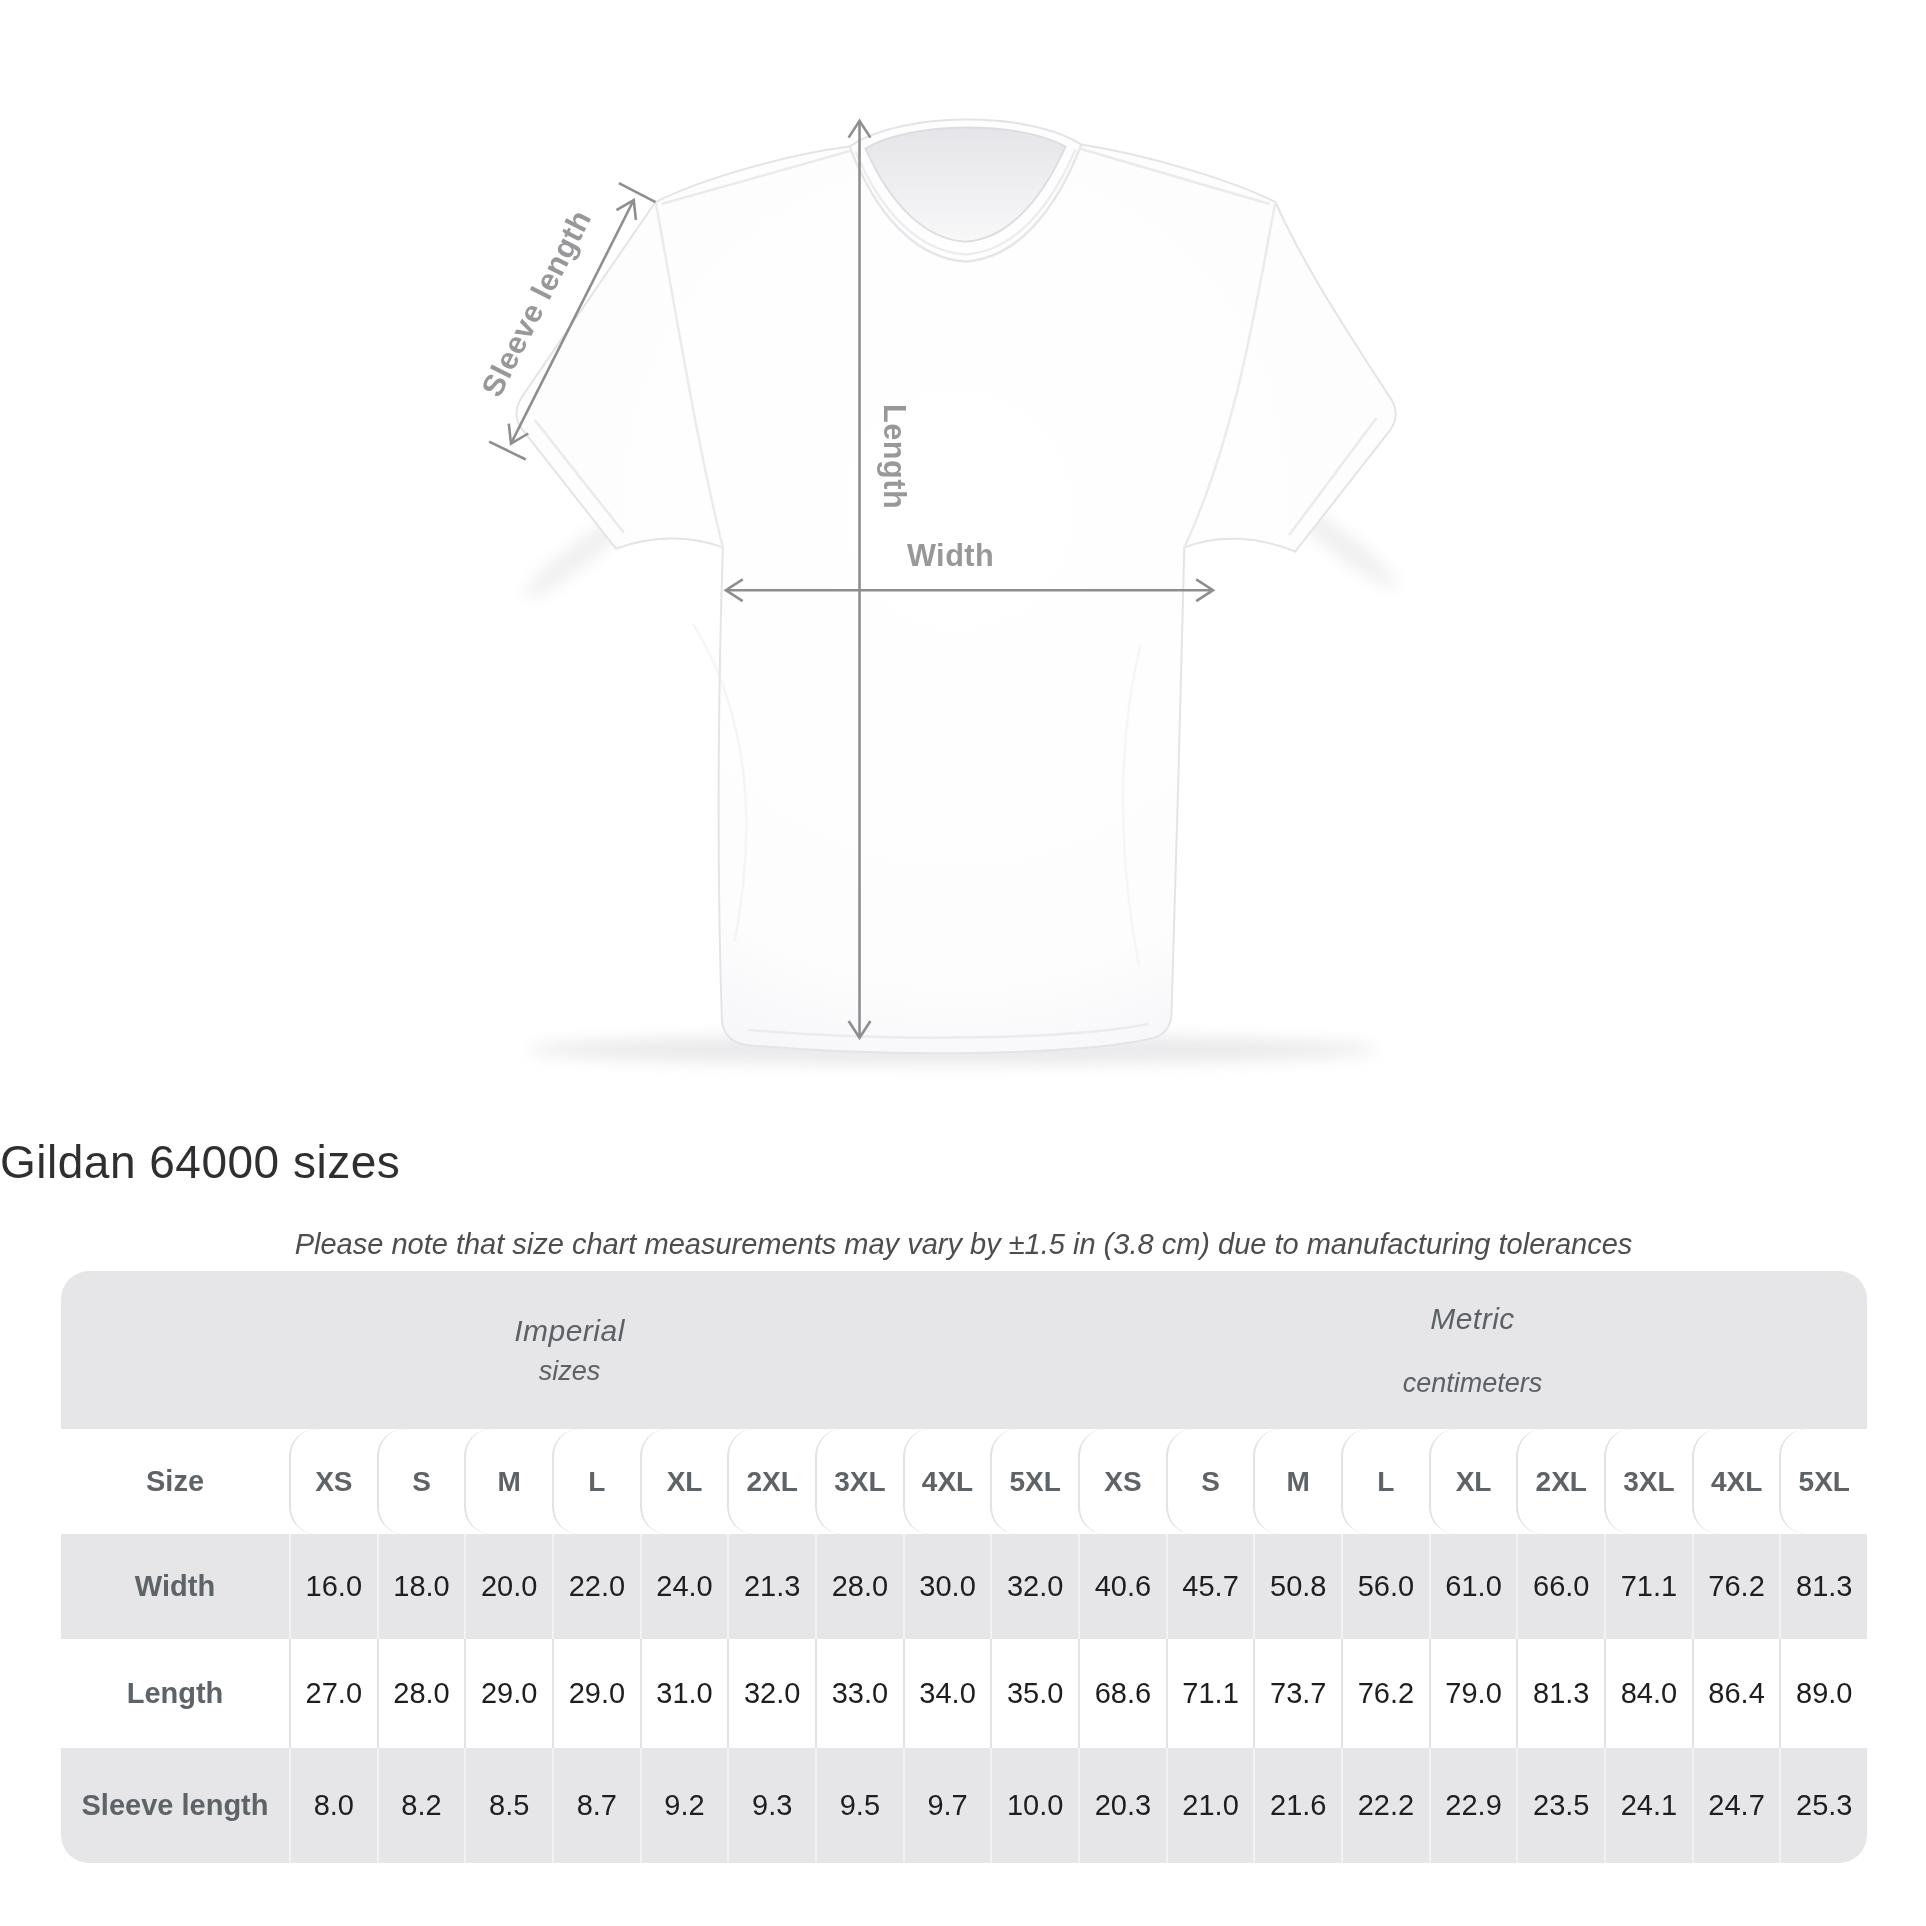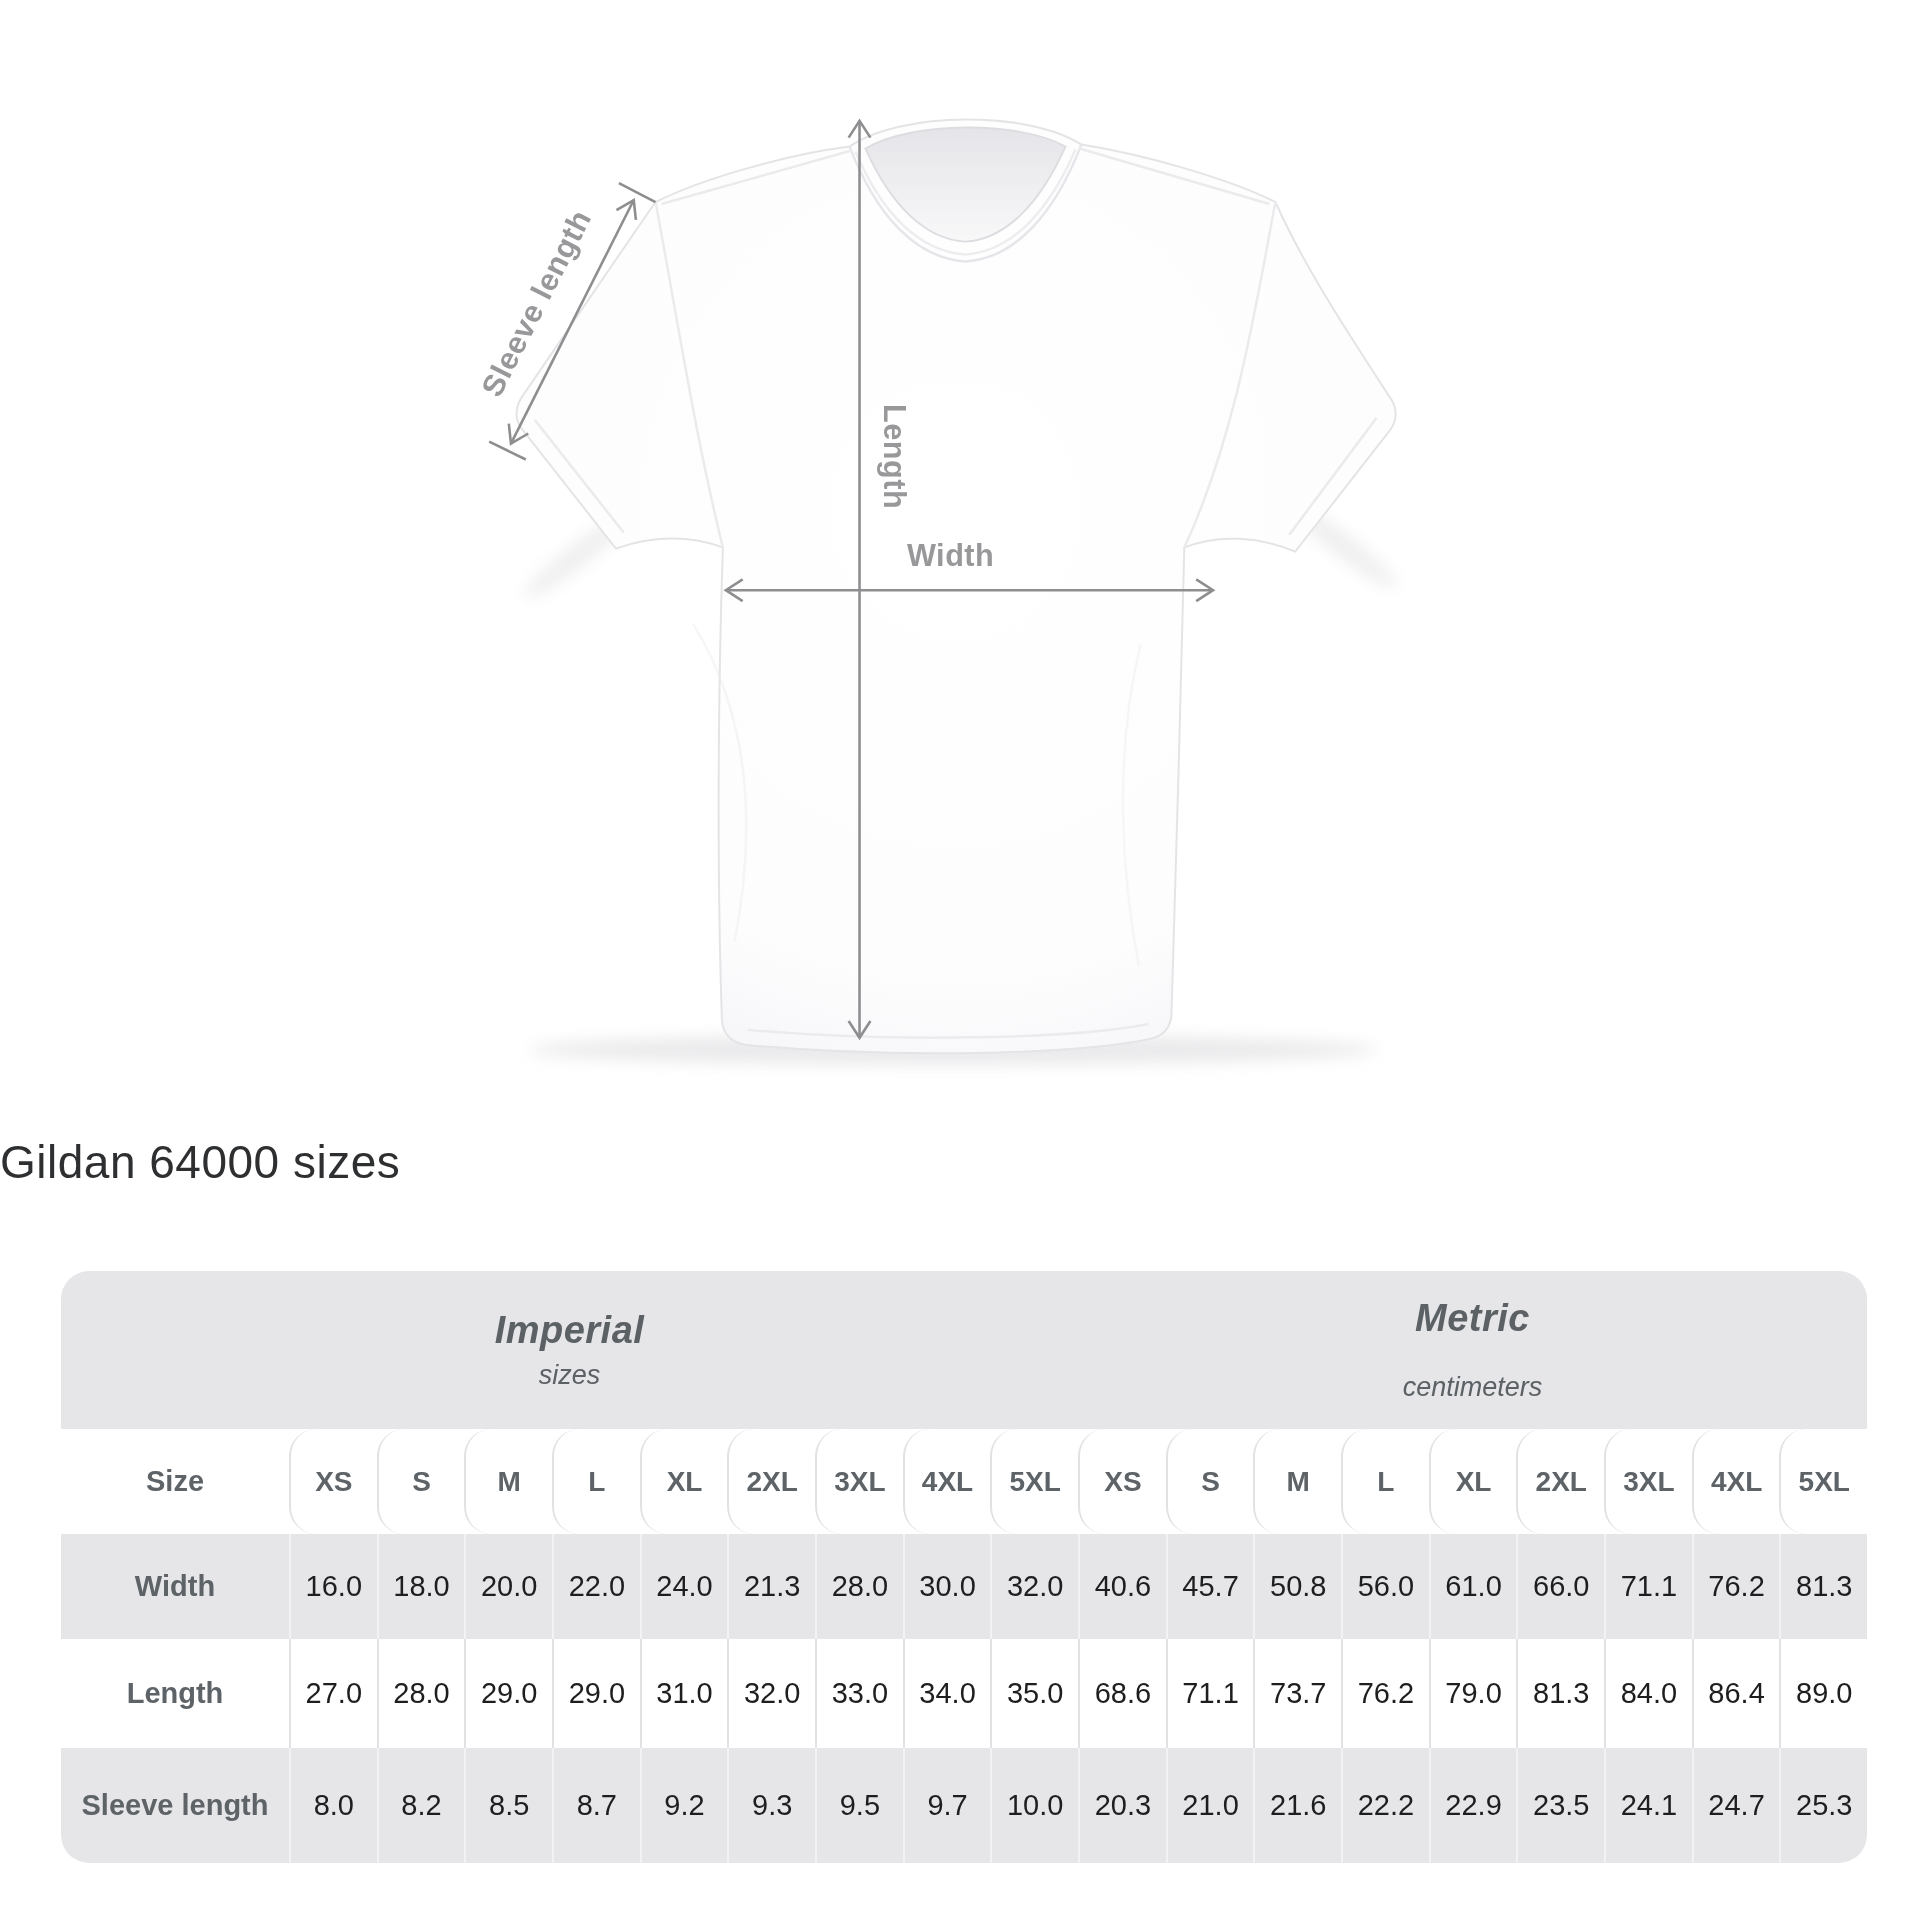--- a/index.html
+++ b/index.html
@@ -20,21 +20,21 @@
   }
   .size-table{
     position:absolute;left:61px;top:1271px;width:1806px;height:592px;
     background:#e6e6e8;border-radius:28px;overflow:hidden;
     display:flex;flex-direction:column;
   }
   .units-row{height:158px;display:flex;align-items:stretch;}
   .unit-block{display:flex;flex-direction:column;align-items:center;justify-content:center;gap:8px;}
   .unit-block.imperial{width:calc(228px + (100% - 228px)/2);}
   .unit-block.metric{flex:1;gap:32px;}
-  .unit-title{font-size:38px;font-weight:bold;font-style:italic;color:#5c6166;letter-spacing:0.5px;}
+  .unit-title{font-size:30px;font-weight:normal;font-style:italic;color:#5c6166;letter-spacing:0.5px;}
   .unit-sub{font-size:27px;font-style:italic;color:#5c6166;}
   #rows-host{flex:1;display:flex;flex-direction:column;}
   .t-row{display:flex;height:105px;}
   .t-row:nth-child(3){height:109px;}
   .t-row:last-child{height:auto;flex:1;}
   .row-white{background:#ffffff;--sep:#e2e2e5;}
   .row-gray{background:transparent;--sep:#f2f2f4;}
   .label-cell{
     width:228px;display:flex;align-items:center;justify-content:center;
     font-weight:bold;font-size:29px;color:#5e6368;
@@ -123,20 +123,21 @@
       <line x1="625" y1="185" x2="662" y2="204"></line>
       <line x1="494" y1="446" x2="531" y2="464"></line>
     </g>
 
     <text class="dim-label" transform="translate(551 311) rotate(-63)" text-anchor="middle">Sleeve length</text>
     <text class="dim-label" transform="translate(893 408) rotate(90)" text-anchor="start">Length</text>
     <text class="dim-label" x="960" y="572" text-anchor="middle">Width</text>
   </svg>
 
   <div class="page-title">Gildan 64000 sizes</div>
+  <div class="page-subtitle">Please note that size chart measurements may vary by ±1.5 in (3.8 cm) due to manufacturing tolerances</div>
 
   <div class="size-table">
     <div class="units-row">
       <div class="unit-block imperial">
         <div class="unit-title">Imperial</div>
         <div class="unit-sub">sizes</div>
       </div>
       <div class="unit-block metric">
         <div class="unit-title">Metric</div>
         <div class="unit-sub">centimeters</div>

